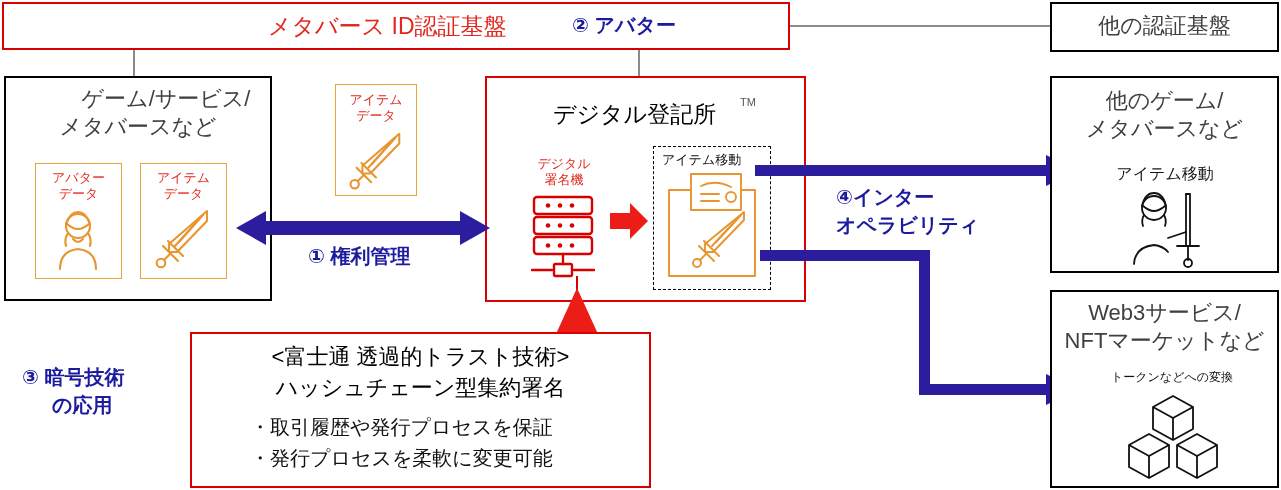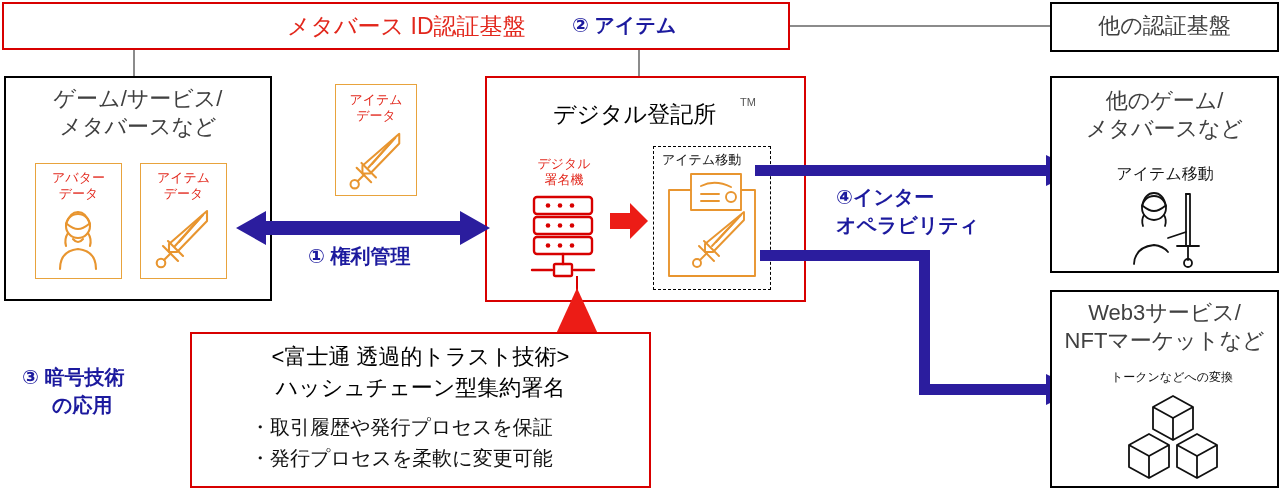--- a/index.html
+++ b/index.html
@@ -51,33 +51,33 @@
   .gray-line{background:#8b8b8b;}
   .blue{background:#2b1d9e;}
   .redline{background:#d80000;}
 </style>
 </head>
 <body>
 
 <div id="stage">
 
   <div class="abs box-red" style="left:2px;top:2px;width:788px;height:48px;"></div>
-  <div class="t title-red" style="left:268px;top:12px;margin-left:19px;">メタバース ID認証基盤</div>
-  <div class="t navy-lbl" style="left:572px;top:13px;">② アイテム</div>
+  <div class="t title-red" style="left:268px;top:12px;">メタバース ID認証基盤</div>
+  <div class="t navy-lbl" style="left:572px;top:13px;">② アバター</div>
 
   <div class="abs gray-line" style="left:790px;top:25px;width:262px;height:2px;"></div>
 
   <div class="abs box-black" style="left:1050px;top:2px;width:229px;height:50px;"></div>
   <div class="t title-black ctr" style="left:1050px;top:13px;width:229px;">他の認証基盤</div>
 
   <div class="abs gray-line" style="left:133px;top:50px;width:2px;height:26px;"></div>
   <div class="abs gray-line" style="left:638px;top:50px;width:2px;height:26px;"></div>
 
   <div class="abs box-black" style="left:4px;top:76px;width:268px;height:225px;"></div>
-  <div class="t title-black ctr" style="left:4px;top:86px;width:268px;">ゲーム/サービス/</div>
+  <div class="t title-black ctr" style="left:4px;top:86px;width:268px;padding-left:28px;">ゲーム/サービス/</div>
   <div class="t title-black ctr" style="left:4px;top:114px;width:268px;">メタバースなど</div>
 
   <div class="abs box-orange" style="left:35px;top:163px;width:87px;height:116px;"></div>
   <div class="t small-red ctr" style="left:35px;top:170px;width:87px;">アバター</div>
   <div class="t small-red ctr" style="left:35px;top:186px;width:87px;">データ</div>
   <svg class="abs" style="left:47px;top:207px;width:62px;height:64px;" viewBox="0 0 62 64">
     <g fill="none" stroke="#e8952f" stroke-width="2.1" stroke-linecap="round" stroke-linejoin="round">
       <circle cx="31" cy="19" r="12"></circle>
       <path d="M19 17 q4 -12 12 -12 q8 0 12 12"></path>
       <path d="M20 17 q6 5 11 5 q5 0 11 -5"></path>

